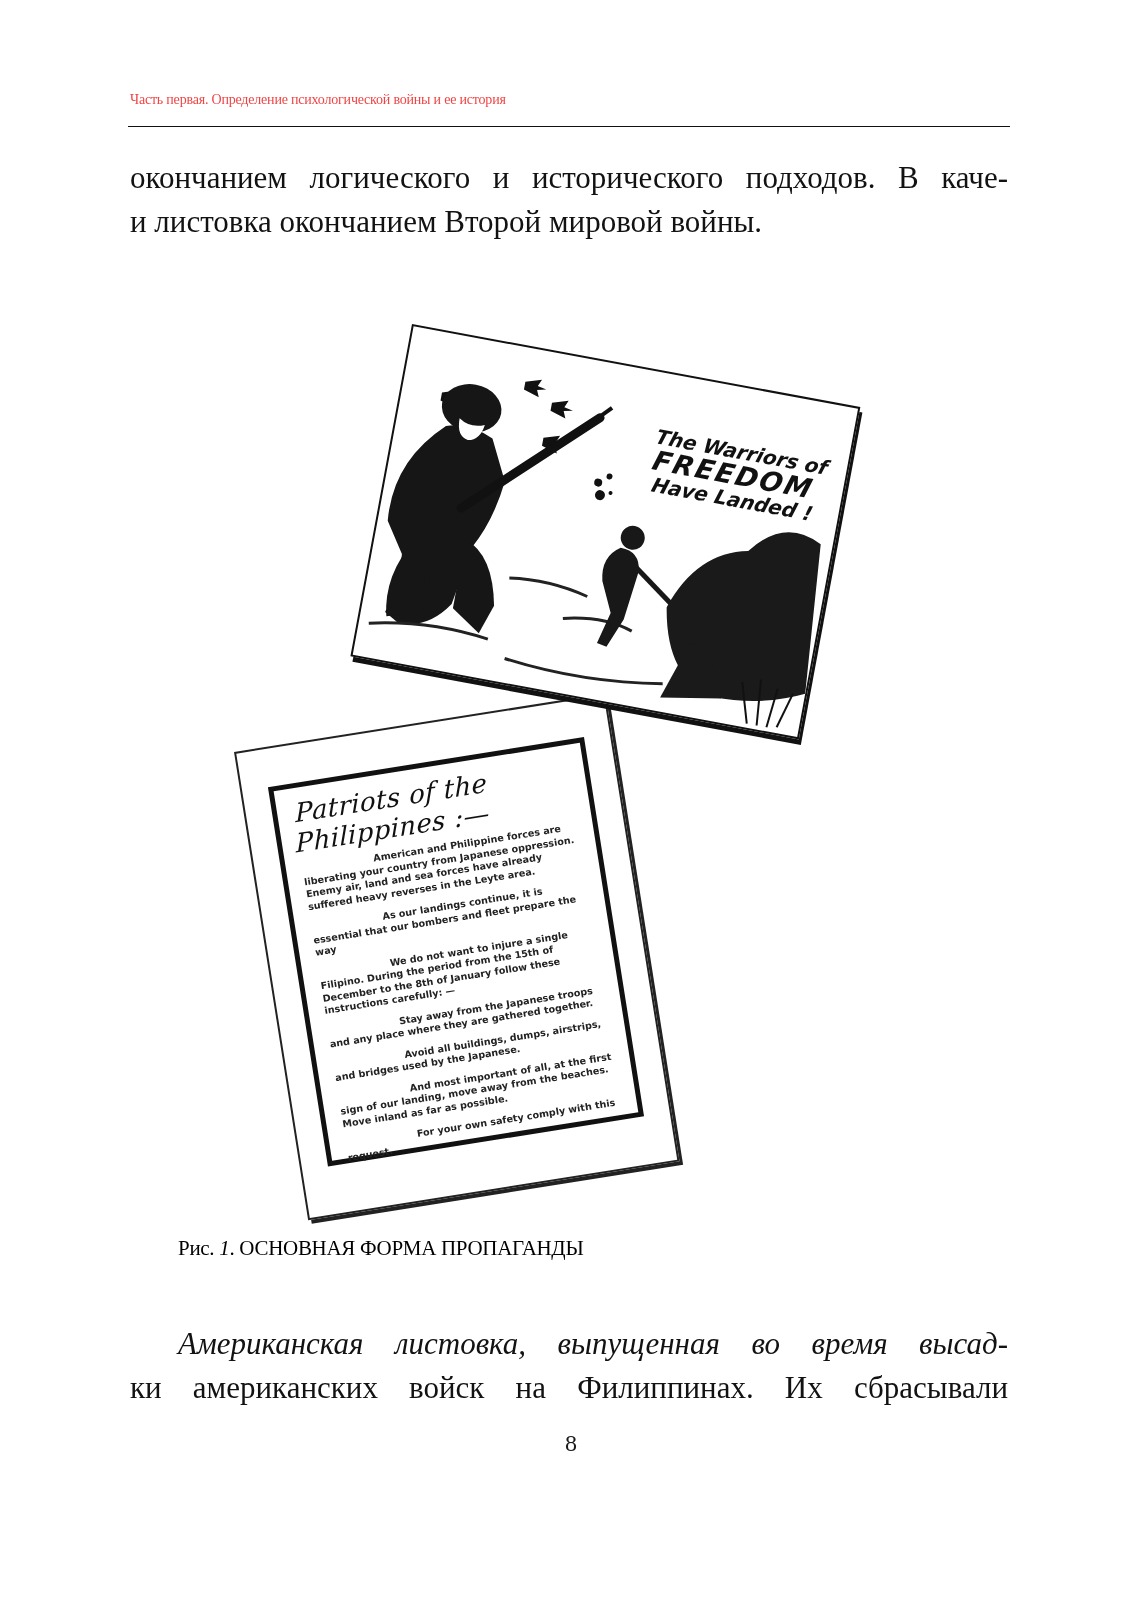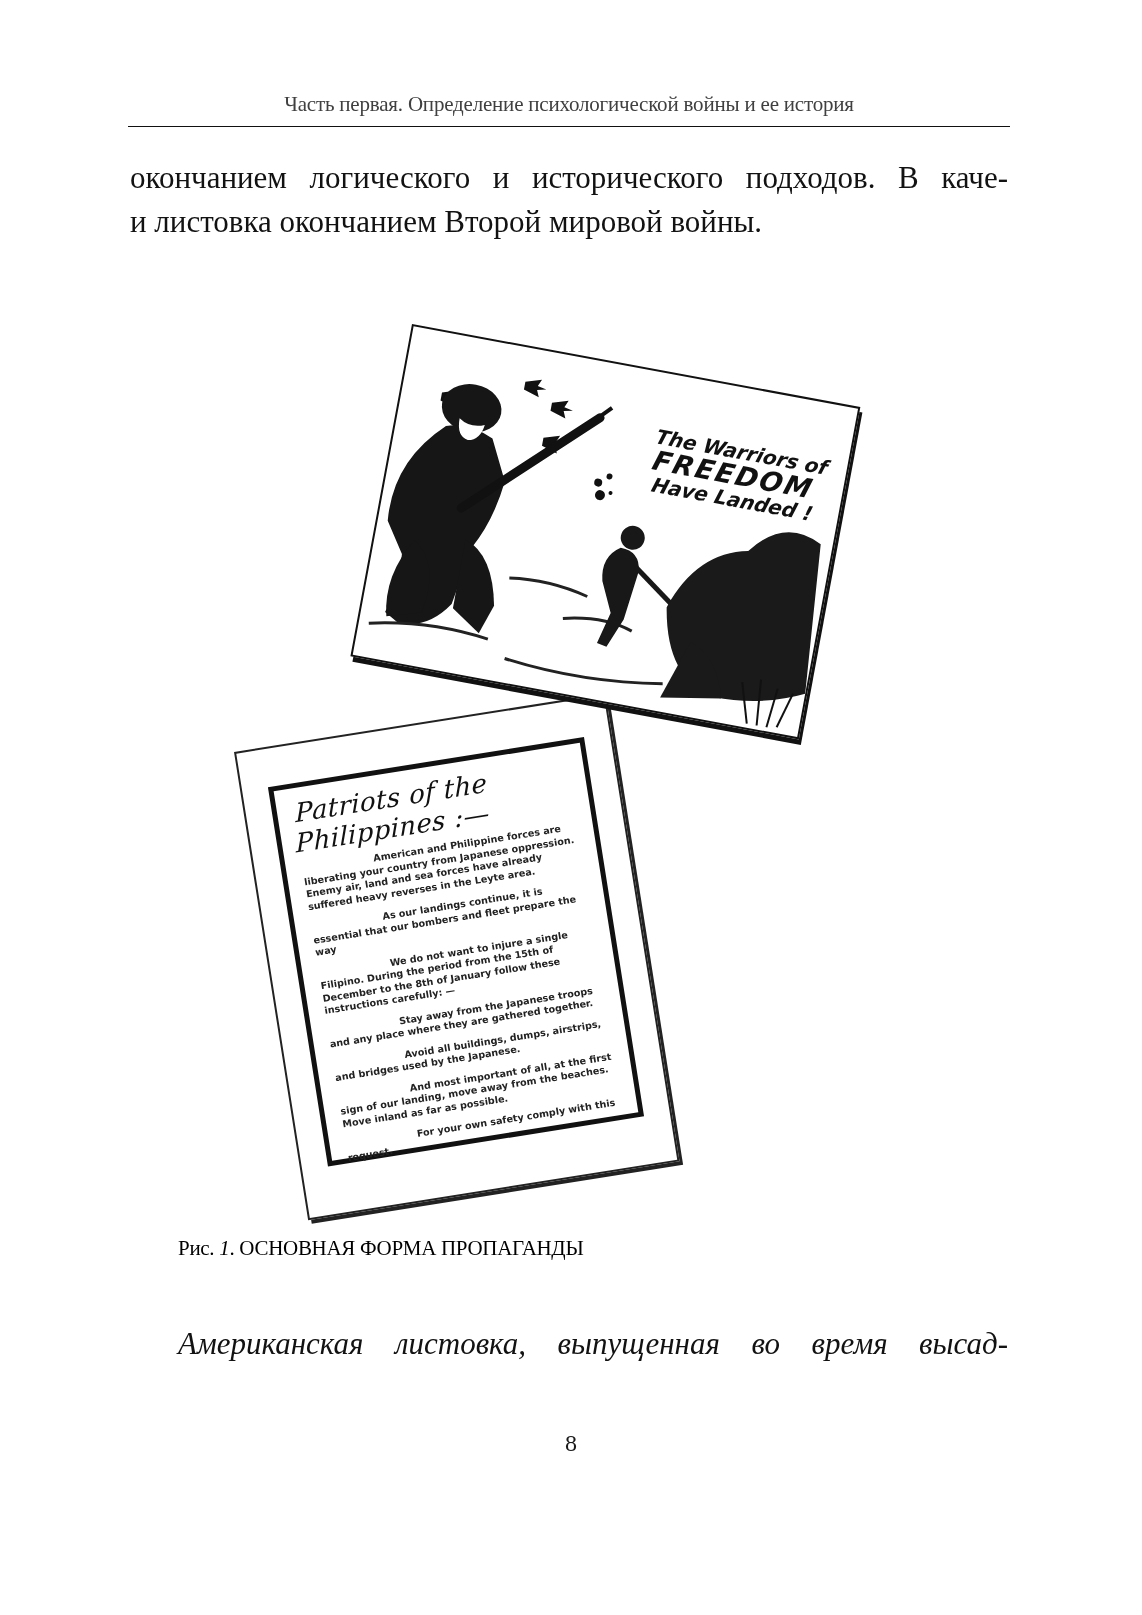--- a/index.html
+++ b/index.html
@@ -1,20 +1,20 @@
 <!DOCTYPE html>
 <html><head>
 <meta charset="utf-8">
 <style>
   html, body { margin: 0; padding: 0; background: #ffffff; }
   body { width: 1142px; height: 1615px; position: relative; overflow: hidden;
          font-family: "Liberation Serif", "DejaVu Serif", serif; color: #141414; }
 
-  .running-head { position: absolute; left: 130px; top: 92px; width: 878px; text-align: center;
-                  font-size: 21px; letter-spacing: -0.2px; color: #404040; }
+  .running-head { position: absolute; left: 130px; top: 92px; width: 878px; 
+                  font-size: 14px; letter-spacing: -0.2px; color: #ef4444; }
   .head-rule { position: absolute; left: 128px; top: 126px; width: 882px; height: 0;
                border-top: 1.5px solid #111; }
 
   .para { position: absolute; left: 130px; width: 878px; font-size: 31px; line-height: 44px;
           text-align: justify; text-align-last: left; color: #121212; }
   .para .line { display: block; text-align: justify; text-align-last: justify; white-space: nowrap; }
   .para .line.last { text-align-last: left; }
   .para .line.indent { padding-left: 48px; font-style: italic; }
 
   .p1 { top: 156px; }
@@ -143,15 +143,16 @@
     </div>
   </div>
 </div>
 
 <div class="caption">
   <span>Рис. </span><span class="fig-num">1</span><span>. ОСНОВНАЯ ФОРМА ПРОПАГАНДЫ</span>
 </div>
 
 <div class="para p2">
   <span class="line indent">Американская листовка, выпущенная во время высад-</span>
+  <span class="line">ки американских войск на Филиппинах. Их сбрасывали</span>
 </div>
 
 <div class="page-number">8</div>
 
 </body></html>

